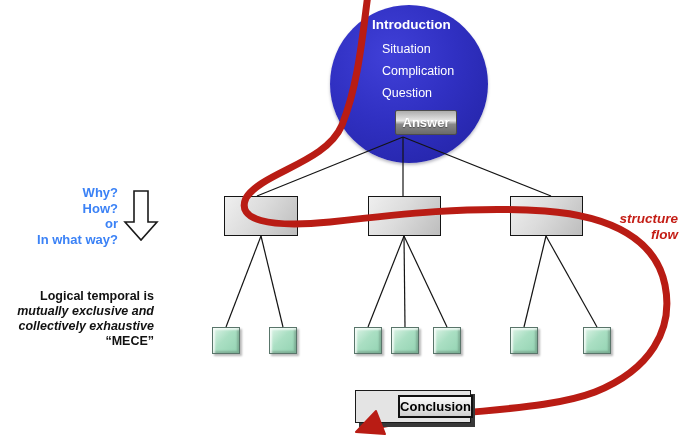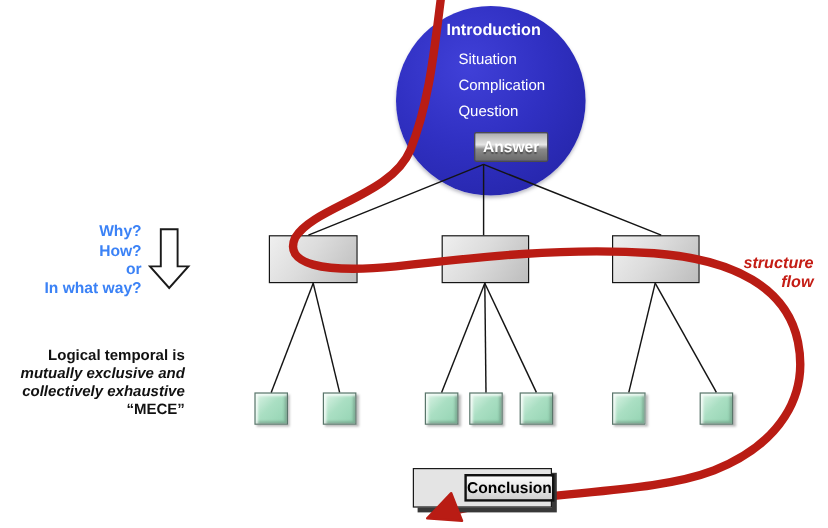--- a/index.html
+++ b/index.html
@@ -47,21 +47,21 @@
     background:linear-gradient(135deg,#ddf4e7 0%,#aadfc3 45%,#93d3b2 100%);
     box-shadow:2px 2px 2px rgba(0,0,0,.28),
                inset 2px 2px 2px rgba(255,255,255,.75),
                inset -2px -2px 2px rgba(0,0,0,.18);
     z-index:2;
   }
   #sq-1{left:212px;} #sq-2{left:269px;} #sq-3{left:354px;} #sq-4{left:391px;}
   #sq-5{left:433px;} #sq-6{left:510px;} #sq-7{left:583px;}
   
   #conclusion-box{
-    position:absolute;left:344px;top:390px;width:116px;height:33px;box-sizing:border-box;
+    position:absolute;left:355px;top:390px;width:116px;height:33px;box-sizing:border-box;
     border:1px solid #1a1a1a;background:#e4e4e4;
     box-shadow:4px 4px 0 #383838;
     display:flex;align-items:center;justify-content:center;
     z-index:5;
     padding-left:45px;
   }
   #conclusion-inner{
     width:76px;height:23px;box-sizing:border-box;border:2px solid #111111;
     background:linear-gradient(180deg,#fbfbfb 0%,#e2e2e2 60%,#cfcfcf 100%);
     display:flex;align-items:center;justify-content:center;

